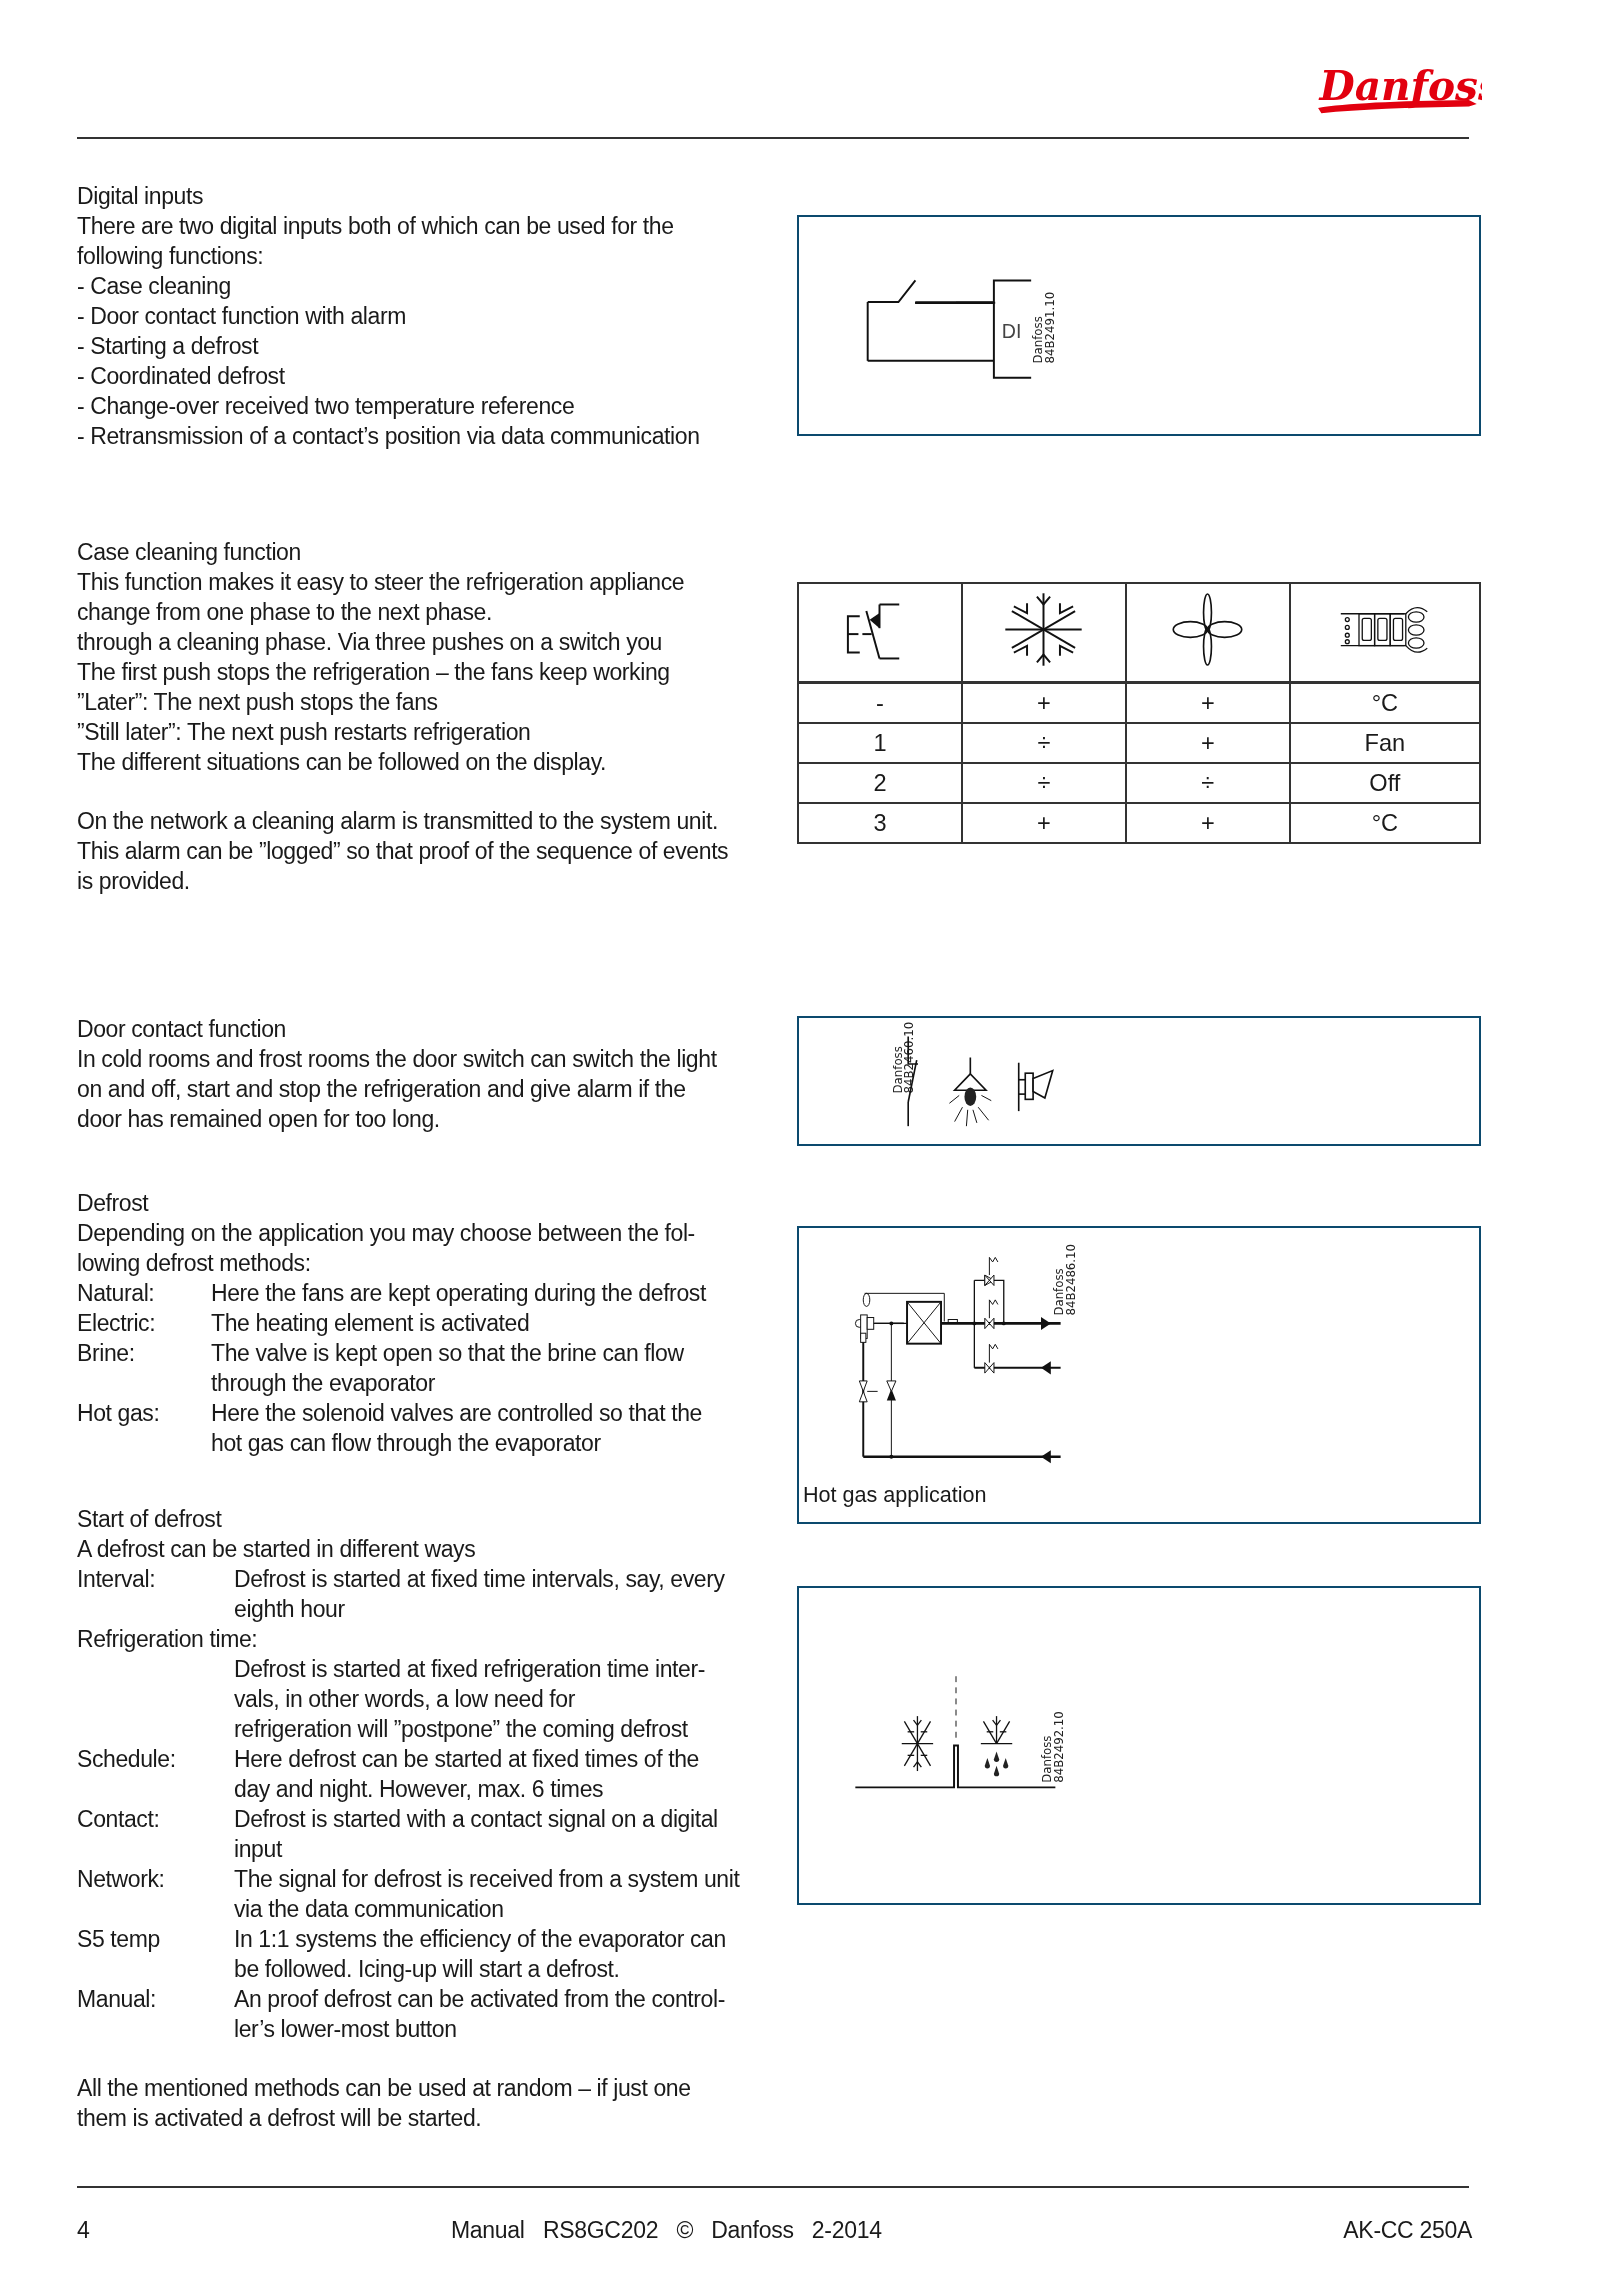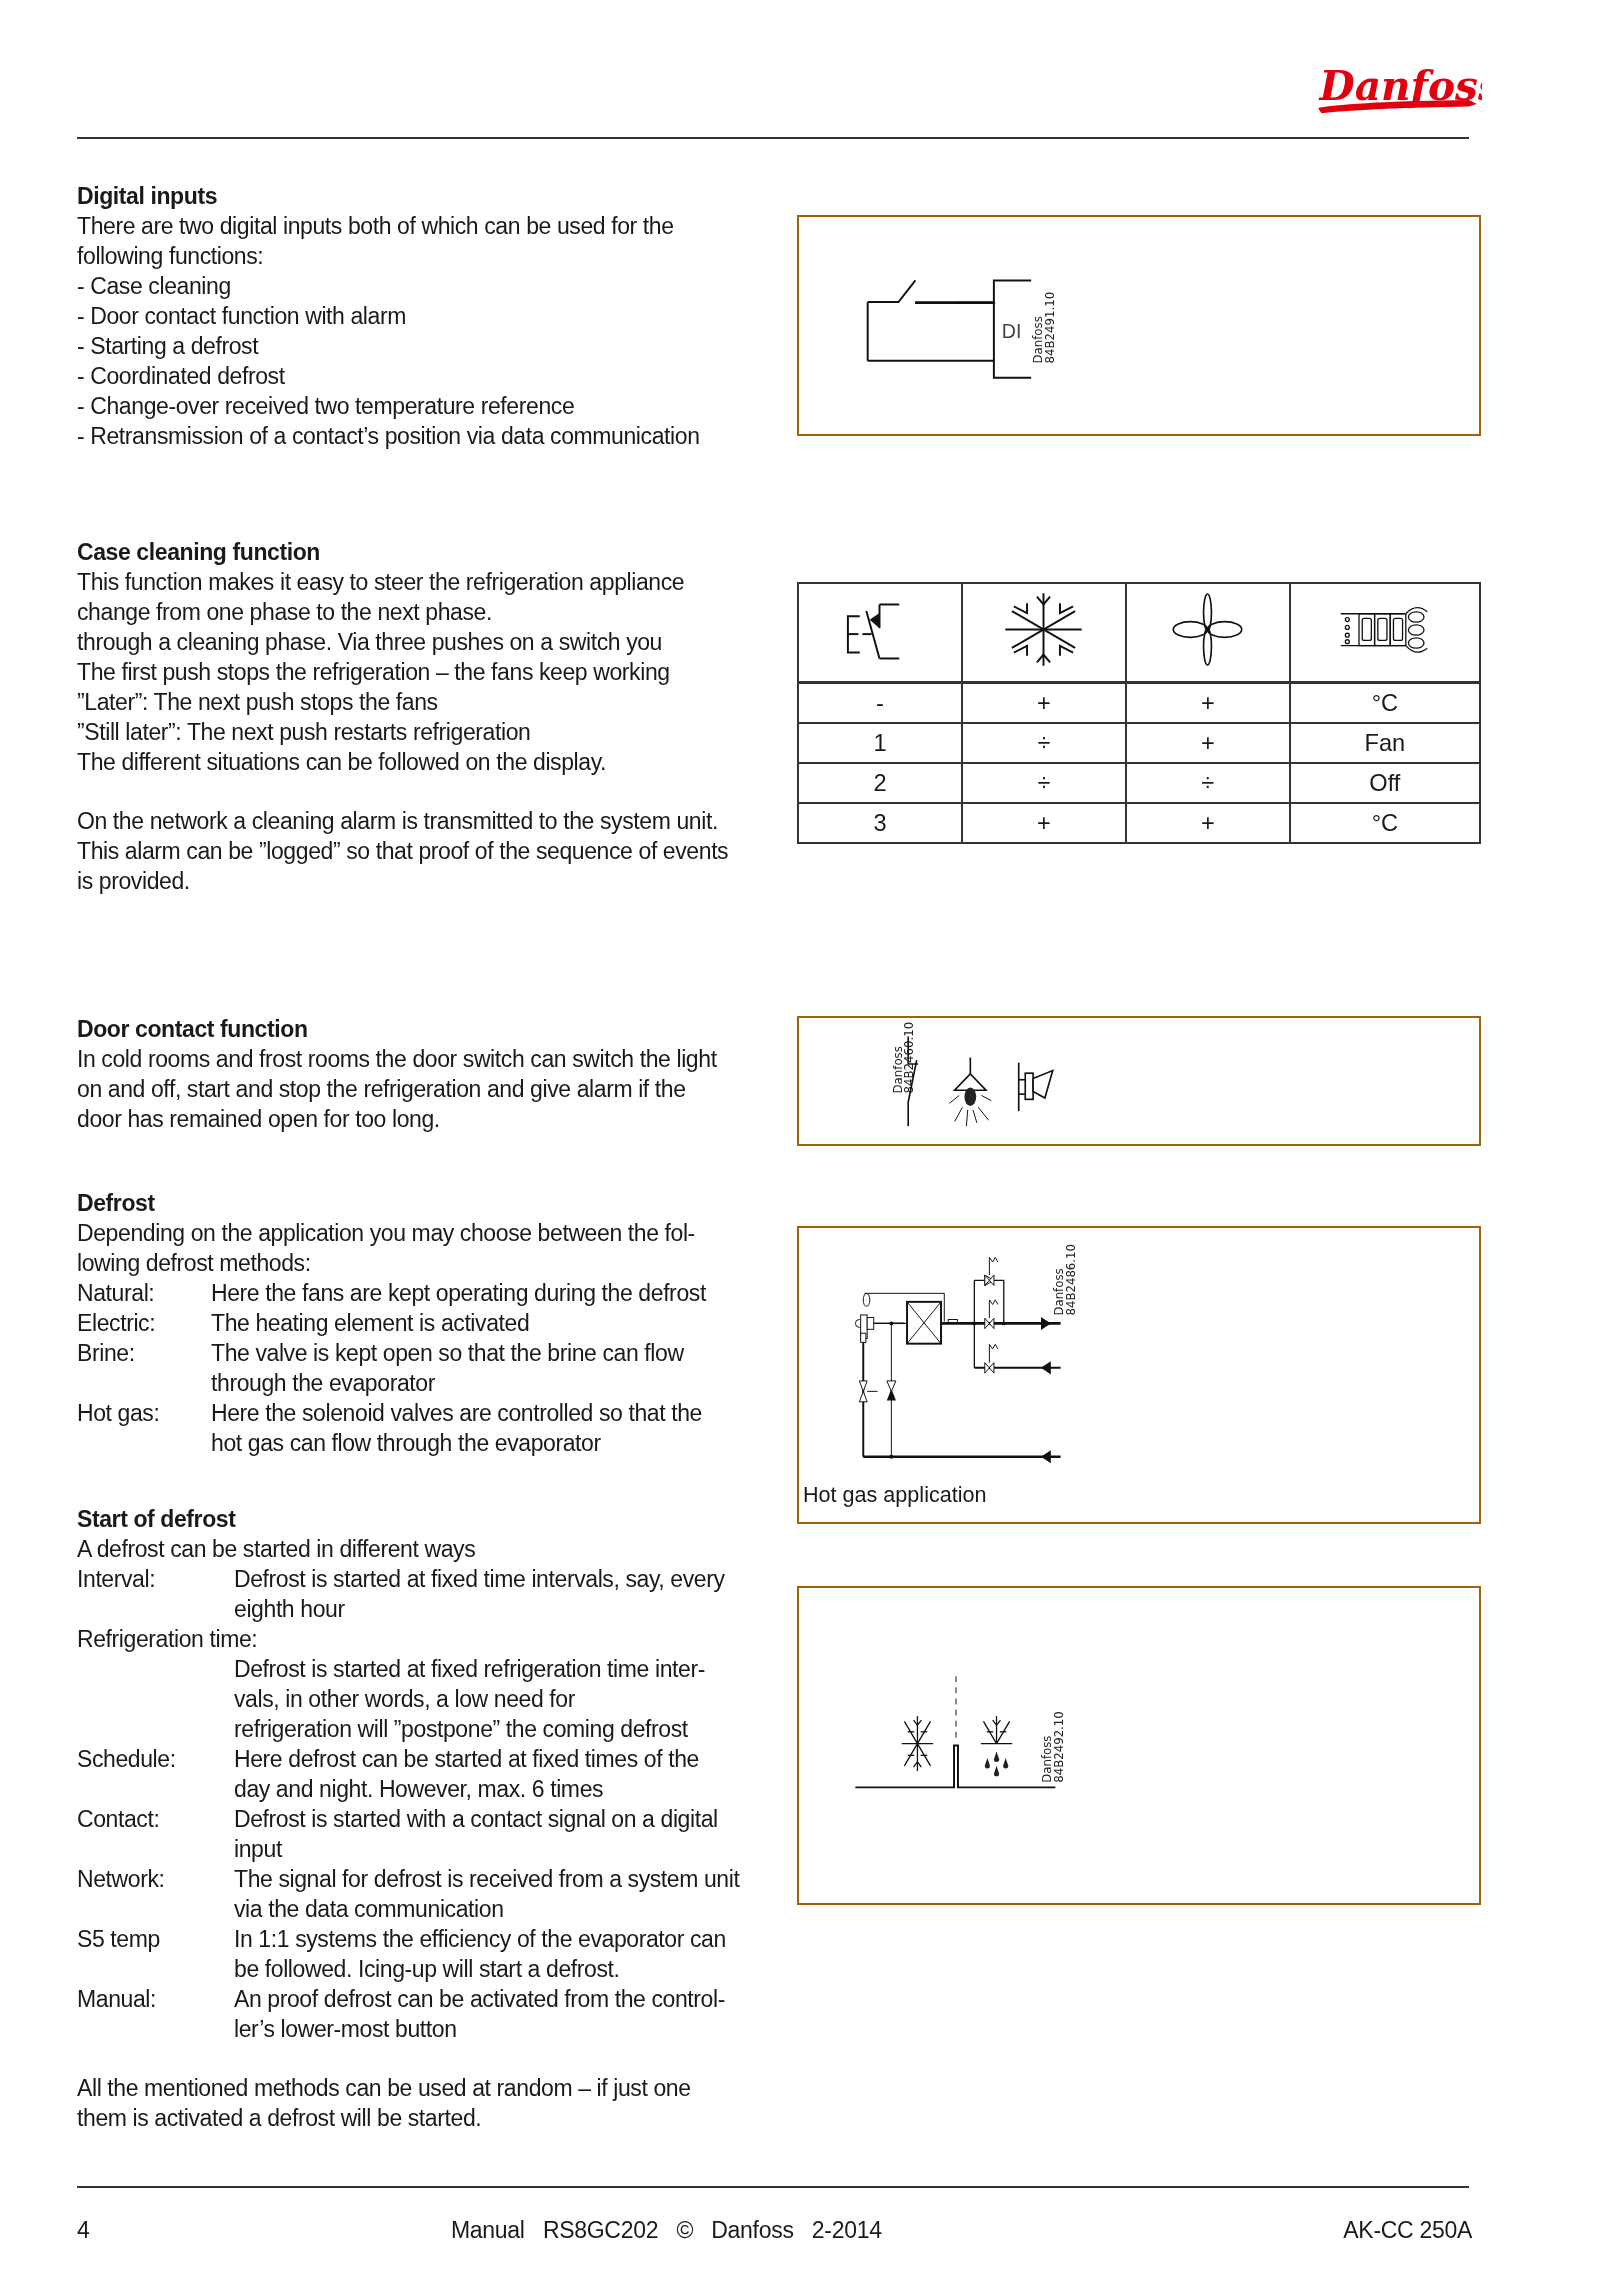--- a/index.html
+++ b/index.html
@@ -5,28 +5,28 @@
   html, body { margin:0; padding:0; background:#ffffff; }
   body { width:1623px; height:2295px; position:relative; overflow:hidden;
          font-family:"Liberation Sans", sans-serif; color:#1a1a1a; }
   .abs { position:absolute; }
   .logo { left:1305px; top:62px; width:177px; height:59px; }
   .logo text { font-family:"DejaVu Serif", serif; font-style:italic; font-weight:bold; }
   .hr-top { left:77px; top:137px; width:1392px; height:2px; background:#333; }
   .hr-bot { left:77px; top:2186px; width:1392px; height:2px; background:#333; }
 
   .text-col { left:77px; width:707px; font-size:23px; line-height:30px; letter-spacing:-0.4px; }
-  .text-col .h { font-weight:bold; }
+  .text-col .h { font-weight:normal; }
   .text-col p { margin:0; }
   .row { display:flex; }
   .row .lbl { flex:0 0 auto; }
   .defrost-methods .lbl { width:134px; }
   .start-methods .lbl { width:157px; }
 
-  .box { border:2px solid #a16207; background:#fff; box-sizing:border-box; }
+  .box { border:2px solid #0c4a6e; background:#fff; box-sizing:border-box; }
   .box svg { position:absolute; left:0; top:0; }
   .vlabel { font-family:"DejaVu Sans", sans-serif; font-size:18px; fill:#222; }
 
   .cc-table { left:797px; top:582px; width:684px; border-collapse:collapse; font-size:23.6px; }
   .cc-table td { border:2px solid #333; text-align:center; height:38px; padding:0; }
   .cc-table tr.icons td { height:97px; border-bottom:3.9px solid #333; }
 
   .caption { font-size:21.6px; }
   .footer { top:2217px; font-size:23px; letter-spacing:-0.3px; }
 </style>

